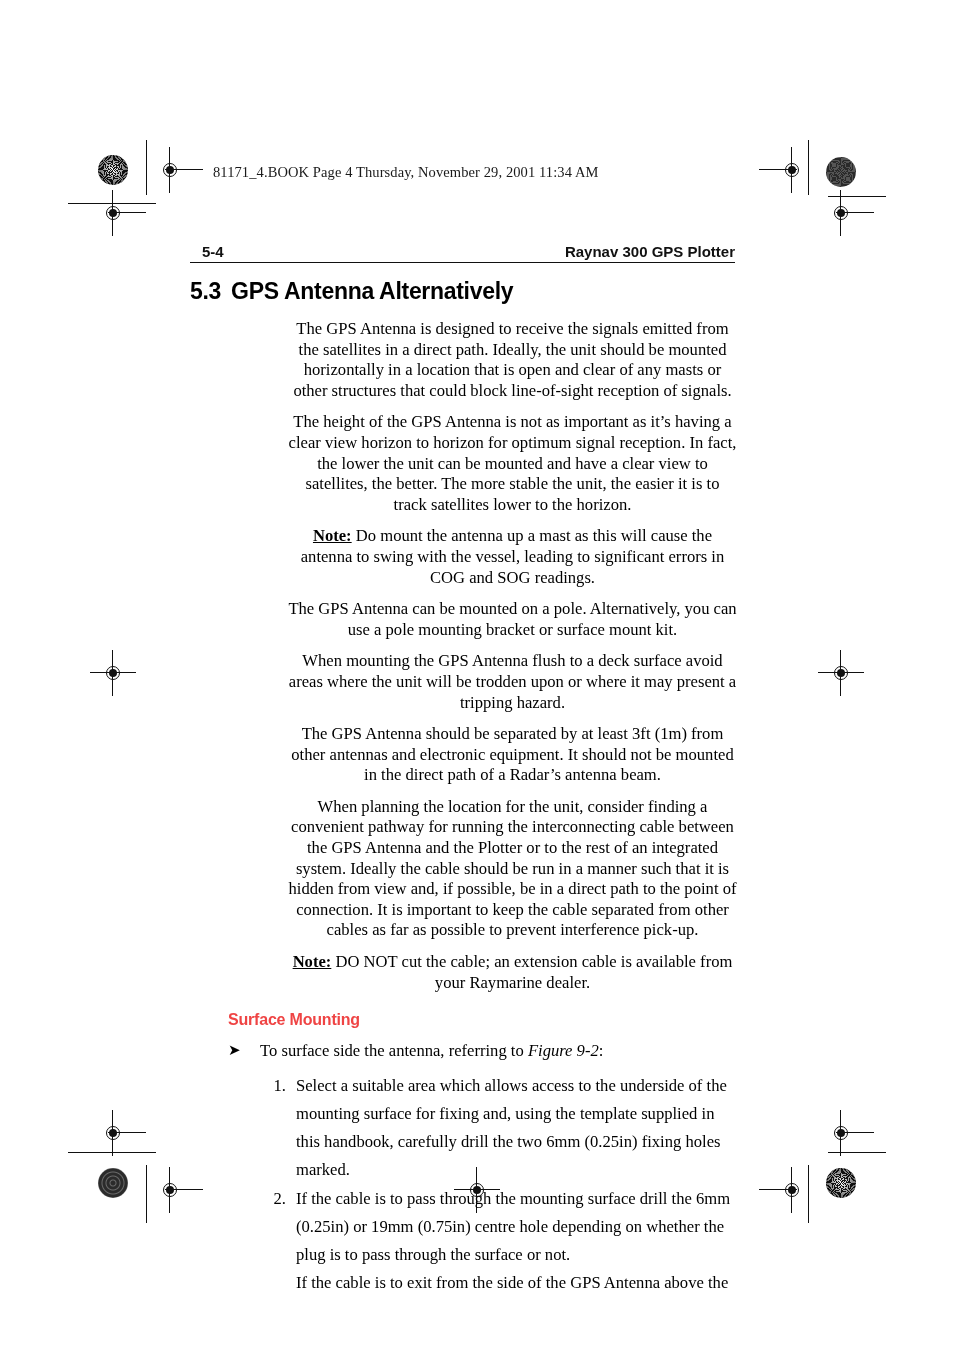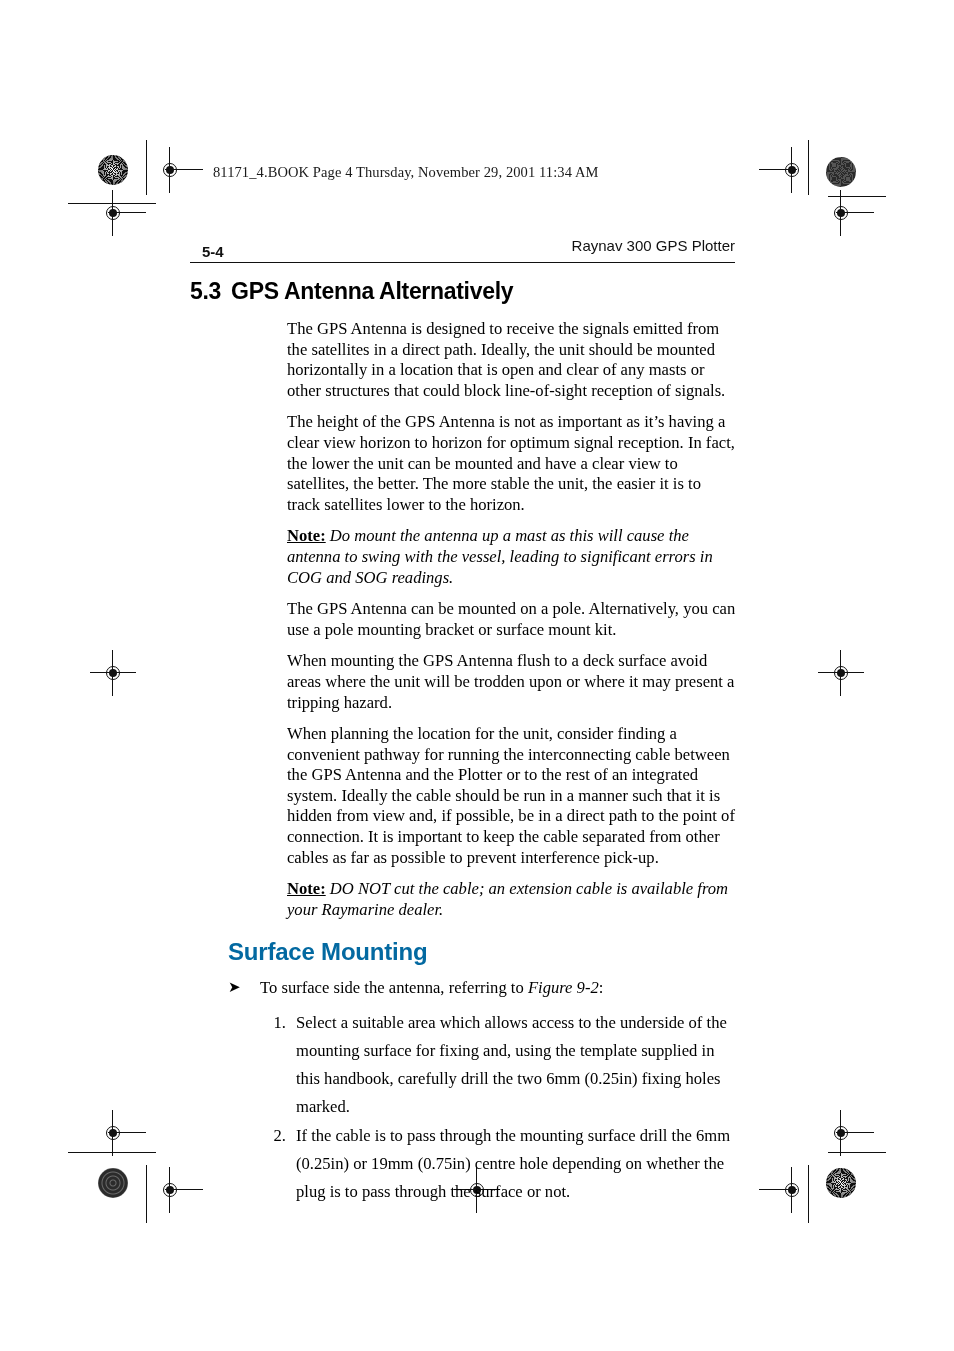--- a/index.html
+++ b/index.html
@@ -105,22 +105,22 @@
     font-size: 15px;
     color: #111;
   }
   .runhead .folio {
     position: absolute;
     left: 12px; bottom: 2px;
     font-weight: 600;
   }
   .runhead .title {
     position: absolute;
-    right: 0; bottom: 8px;
-    font-weight: 400;
+    right: 0; bottom: 2px;
+    font-weight: 700;
     text-align: right;
   }
 
   
   .page-body {
     position: absolute;
     left: 190px;
     top: 278px;
     width: 548px;
   }
@@ -134,35 +134,35 @@
     color: #000;
   }
   h1.section-heading .num { margin-right: 10px; }
 
   .indent-block { margin-left: 97px; }
 
   p.body {
     margin: 0 0 11px 0;
     font-size: 16.6px;
     line-height: 20.6px;
-    text-align: left;
+    text-align: center;
     color: #000;
   }
 
   .note-label { font-weight: bold; font-style: normal; text-decoration: underline; }
-  .note-text  { font-style: italic; }
+  .note-text  { }
 
   h2.sub-heading {
     margin: 18px 0 12px 0;
     margin-left: 38px;
     font-family: "Liberation Sans", sans-serif;
-    font-size: 24px;
+    font-size: 16px;
     font-weight: bold;
     letter-spacing: -0.2px;
-    color: #0369a1;
+    color: #ef4444;
   }
 
   .arrow-item {
     position: relative;
     margin-left: 38px;
     padding-left: 32px;
     font-size: 16.6px;
     line-height: 20.6px;
     margin-bottom: 10px;
   }
@@ -300,20 +300,21 @@
 
     <p class="body">
       <span class="note-label">Note:</span>
       <span class="note-text">Do mount the antenna up a mast as this will cause the antenna to swing with the vessel, leading to significant errors in COG and SOG readings.</span>
     </p>
 
     <p class="body">The GPS Antenna can be mounted on a pole. Alternatively, you can use a pole mounting bracket or surface mount kit.</p>
 
     <p class="body">When mounting the GPS Antenna flush to a deck surface avoid areas where the unit will be trodden upon or where it may present a tripping hazard.</p>
 
+    <p class="body">The GPS Antenna should be separated by at least 3ft (1m) from other antennas and electronic equipment. It should not be mounted in the direct path of a Radar’s antenna beam.</p>
 
     <p class="body">When planning the location for the unit, consider finding a convenient pathway for running the interconnecting cable between the GPS Antenna and the Plotter or to the rest of an integrated system. Ideally the cable should be run in a manner such that it is hidden from view and, if possible, be in a direct path to the point of connection. It is important to keep the cable separated from other cables as far as possible to prevent interference pick-up.</p>
 
     <p class="body">
       <span class="note-label">Note:</span>
       <span class="note-text">DO NOT cut the cable; an extension cable is available from your Raymarine dealer.</span>
     </p>
 
   </div>
 
@@ -322,16 +323,17 @@
   <div class="arrow-item">
     <span class="arrow">➤</span><span>To surface side the antenna, referring to </span><span class="fig">Figure 9-2</span><span>:</span>
   </div>
 
   <ol class="steps">
     <li>
       <span>Select a suitable area which allows access to the underside of the mounting surface for fixing and, using the template supplied in this handbook, carefully drill the two 6mm (0.25in) fixing holes marked.</span>
     </li>
     <li>
       <span>If the cable is to pass through the mounting surface drill the 6mm (0.25in) or 19mm (0.75in) centre hole depending on whether the plug is to pass through the surface or not.</span>
+      <span class="cont">If the cable is to exit from the side of the GPS Antenna above the</span>
     </li>
   </ol>
 
 </div>
 
 </body></html>

